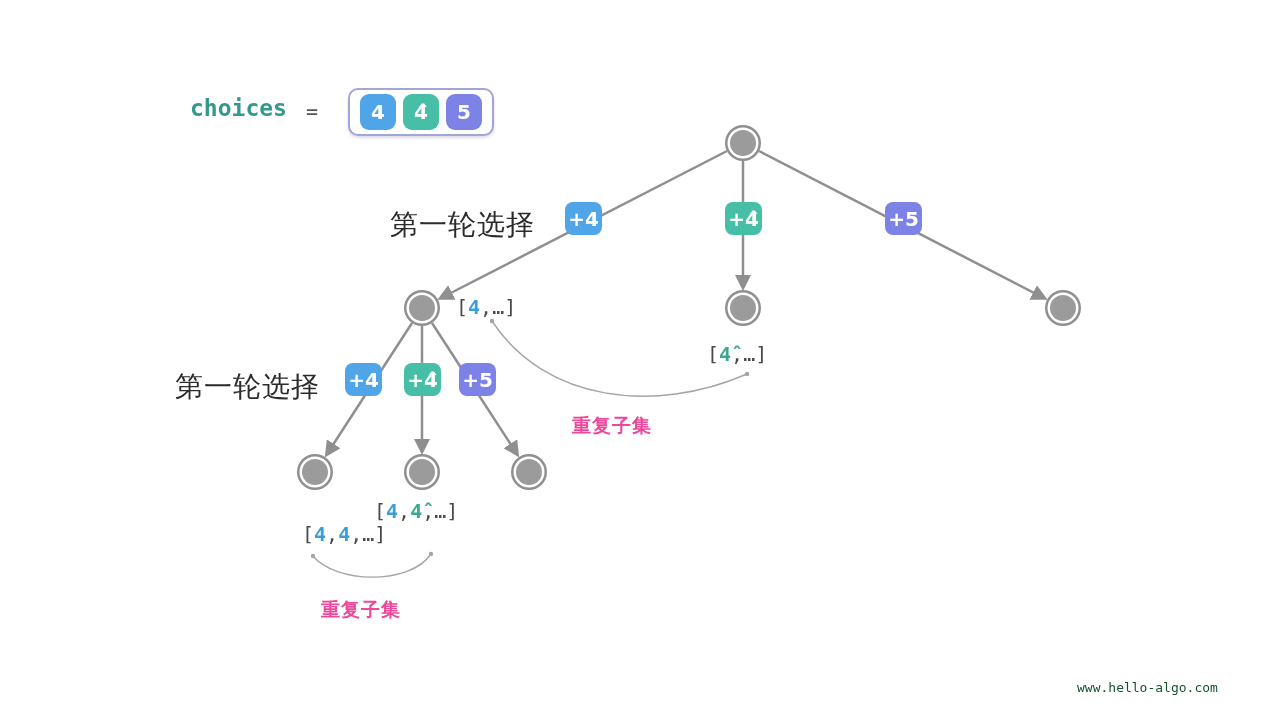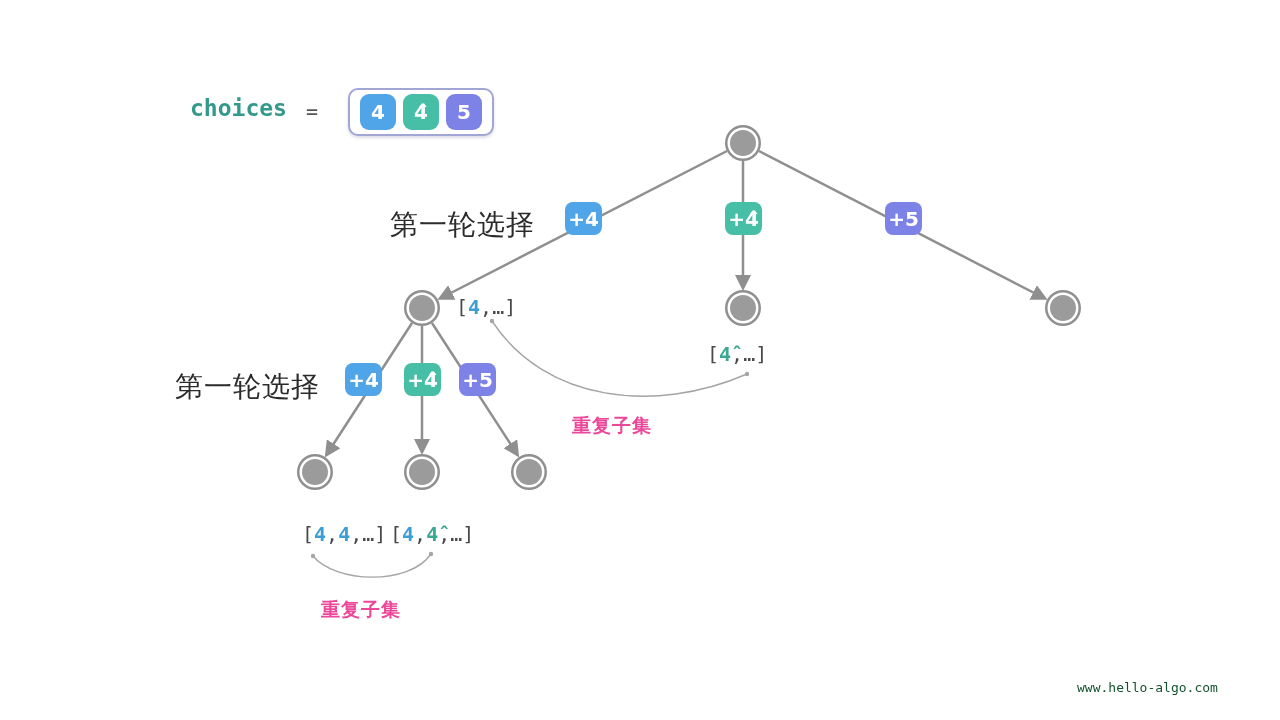--- a/index.html
+++ b/index.html
@@ -134,20 +134,20 @@
   <div class="node" style="left:302px; top:459px;"></div>
   <div class="node" style="left:409px; top:459px;"></div>
   <div class="node" style="left:516px; top:459px;"></div>
 
   <div class="subset" style="left:456px; top:295px;"><span>[</span><span class="num blue-t">4</span><span>,</span><span>…</span><span>]</span></div>
 
   <div class="subset" style="left:707px; top:342px;"><span>[</span><span class="num teal-t">4̂</span><span>,</span><span>…</span><span>]</span></div>
 
   <div class="subset" style="left:266px; top:522px;margin-left:36px;"><span>[</span><span class="num blue-t">4</span><span>,</span><span class="num blue-t">4</span><span>,</span><span>…</span><span>]</span></div>
 
-  <div class="subset" style="left:374px; top:522px;margin-left:16px;"><span>[</span><span class="num blue-t">4</span><span>,</span><span class="num teal-t">4̂</span><span>,</span><span>…</span><span>]</span></div>
+  <div class="subset" style="left:374px; top:499px;"><span>[</span><span class="num blue-t">4</span><span>,</span><span class="num teal-t">4̂</span><span>,</span><span>…</span><span>]</span></div>
 
   <span class="dup-label" style="left:572px; top:413px;">重复子集</span>
   <span class="dup-label" style="left:321px; top:597px;">重复子集</span>
 
   <span class="watermark">www.hello-algo.com</span>
 
 </div>
 
 </body></html>

